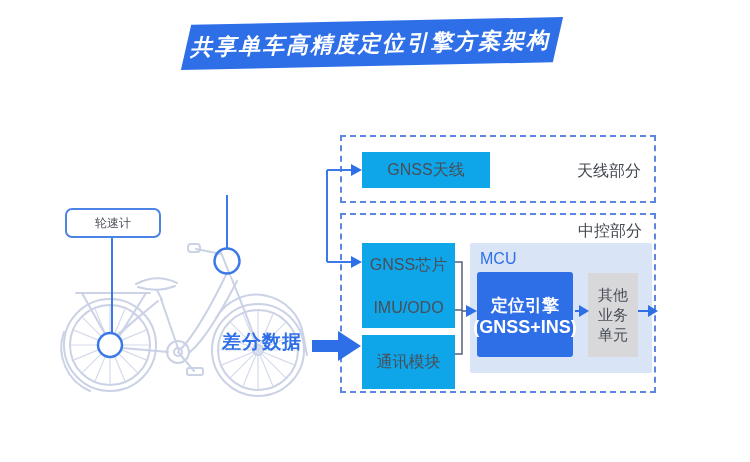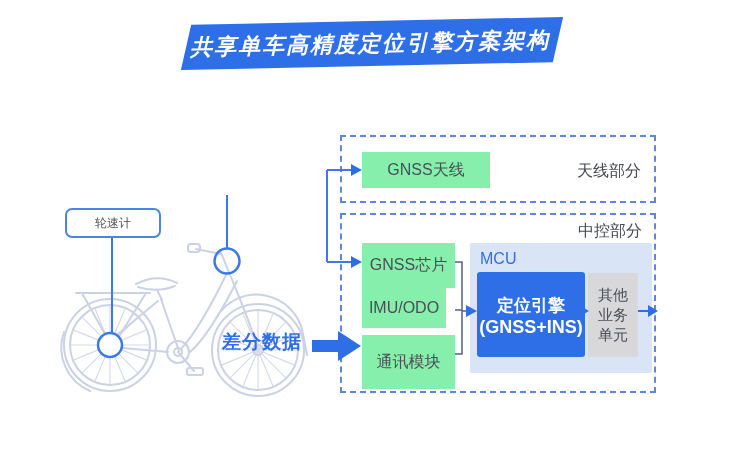--- a/index.html
+++ b/index.html
@@ -15,29 +15,29 @@
   .label-box{background:#fff;border:2px solid #4C84E6;border-radius:7px;color:#4A4E57;z-index:2;
              display:flex;align-items:center;justify-content:center;text-align:center;}
   .wheel-box{left:65px;top:208px;width:96px;height:30px;font-size:12px;}
   .cc-box{left:138px;top:137px;width:153px;height:58px;font-size:16px;flex-direction:column;line-height:21px;}
   .dashed{border:2px dashed #5C86DF;z-index:1;background:transparent;}
   .dash-antenna{left:340px;top:135px;width:316px;height:68px;}
   .dash-control{left:340px;top:213px;width:316px;height:180px;}
   .section-label{color:#434851;font-size:16px;z-index:2;white-space:nowrap;}
   .antenna-label{left:577px;top:161px;}
   .control-label{left:578px;top:221px;}
-  .gray-box{background:#86efac;color:#4A4E57;display:flex;align-items:center;justify-content:center;
+  .gray-box{background:#0ea5e9;color:#4A4E57;display:flex;align-items:center;justify-content:center;
             z-index:2;font-size:16px;text-align:center;}
   .gnss-antenna{left:362px;top:152px;width:128px;height:36px;}
   .gnss-chip{left:362px;top:243px;width:93px;height:45px;}
-  .imu-odo{left:362px;top:288px;width:84px;height:40px;}
+  .imu-odo{left:362px;top:288px;width:93px;height:40px;}
   .comm-module{left:362px;top:335px;width:93px;height:54px;}
   .mcu{left:470px;top:243px;width:182px;height:130px;background:#D9E5F7;z-index:2;border-radius:2px;}
   .mcu-label{left:480px;top:250px;color:#2E6FE8;font-weight:normal;font-size:16px;z-index:3;}
-  .engine{left:477px;top:272px;width:108px;height:85px;background:#2E6FE8;color:#fff;z-index:3;border-radius:3px;
+  .engine{left:477px;top:272px;width:96px;height:85px;background:#2E6FE8;color:#fff;z-index:3;border-radius:3px;
           display:flex;flex-direction:column;align-items:center;justify-content:center;}
   .engine .l1{font-size:17px;font-weight:bold;line-height:24px;}
   .engine .l2{font-size:18px;font-weight:bold;line-height:18px;}
   .other-unit{left:588px;top:273px;width:50px;height:84px;background:#D8D8DA;color:#4A4E57;z-index:3;
               display:flex;flex-direction:column;align-items:center;justify-content:center;
               font-size:15px;line-height:20px;}
   .diff-label{left:222px;top:329px;color:#2E6FE8;font-size:19px;font-weight:bold;letter-spacing:1px;z-index:2;white-space:nowrap;}
 </style>
 </head>
 <body>

